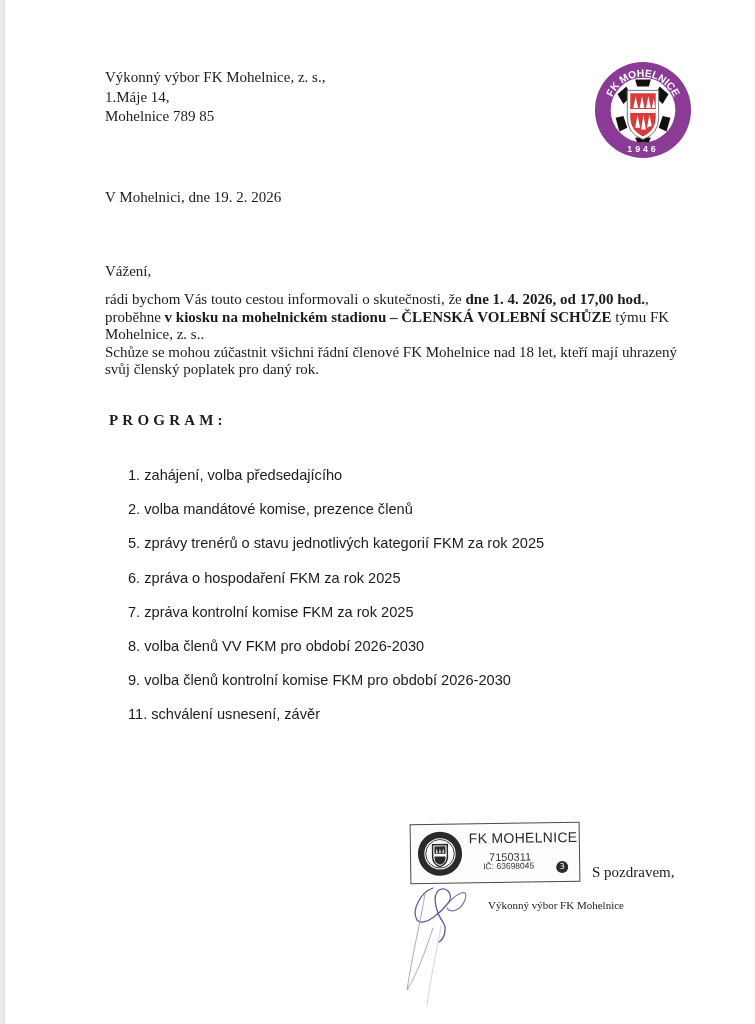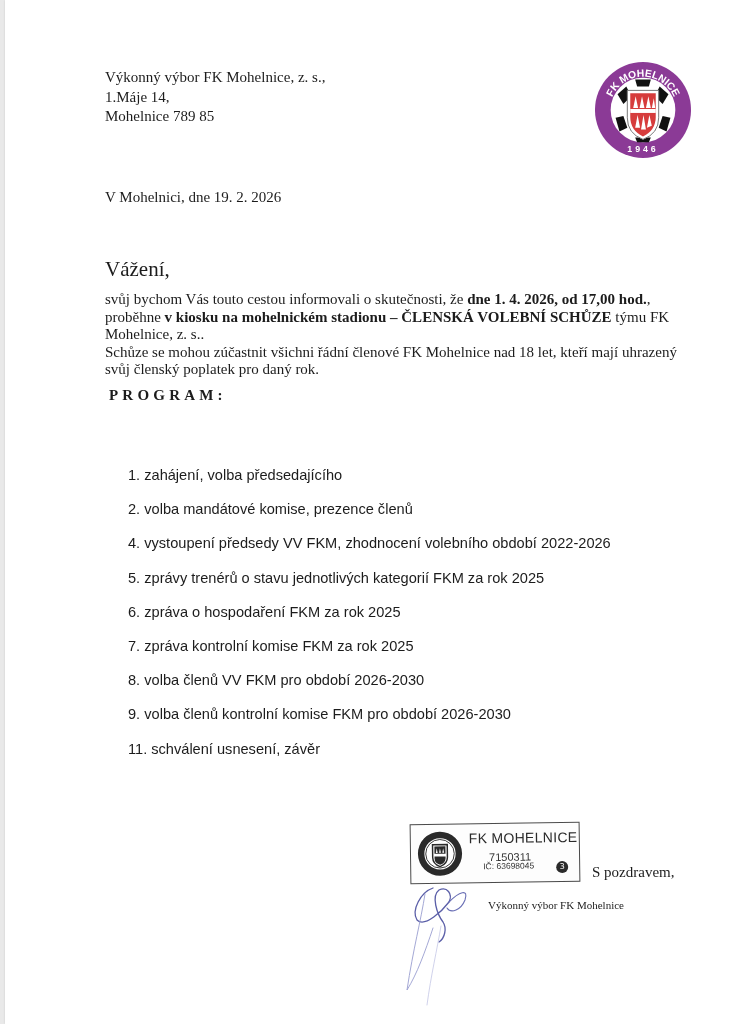--- a/index.html
+++ b/index.html
@@ -16,28 +16,28 @@
   }
   .serif { font-family: "Liberation Serif", "DejaVu Serif", serif; color: #1c1c1c; }
   .sans  { font-family: "Liberation Sans", "DejaVu Sans", sans-serif; color: #1c1c1c; }
 
   .sender { position: absolute; left: 100px; top: 68px; font-size: 15px; line-height: 19.5px; }
   .sender div { white-space: nowrap; }
 
   .logo { position: absolute; left: 589px; top: 61px; width: 98px; height: 98px; }
 
   .place-date { position: absolute; left: 100px; top: 189px; font-size: 15px; text-align: right; }
-  .salutation { position: absolute; left: 100px; top: 257px; font-size: 21px; }
+  .salutation { position: absolute; left: 100px; top: 263px; font-size: 15px; }
 
   .body-text { position: absolute; left: 100px; top: 291px; width: 580px; font-size: 15px; line-height: 17.5px; }
   .body-text p { margin: 0; }
   .body-text b { font-weight: bold; }
 
   .program-heading {
-    position: absolute; left: 104px; top: 387px;
+    position: absolute; left: 104px; top: 412px;
     font-size: 15px; font-weight: bold; letter-spacing: 4.2px; font-family: Liberation Serif, serif;
   }
   .program-list { position: absolute; left: 106px; top: 448px; margin: 17px; padding: 0; list-style: none; }
   .program-list li { font-size: 14.6px; height: 34.2px; line-height: 20px; white-space: nowrap; }
 
   .stamp {
     position: absolute; left: 405px; top: 823px; width: 168px; height: 58px;
     border: 1.5px solid #4a4a4a; transform: rotate(-0.8deg);
     background: #fdfdfd;
   }
@@ -89,30 +89,29 @@
       <textPath href="#logoArcTop" startOffset="50%" text-anchor="middle">FK MOHELNICE</textPath>
     </text>
     <text x="50" y="93" text-anchor="middle" font-family="Liberation Sans, sans-serif" font-size="9" font-weight="bold" fill="#ffffff" letter-spacing="3">1946</text>
   </svg>
 
   <div class="place-date serif">V Mohelnici, dne 19. 2. 2026</div>
 
   <div class="salutation serif">Vážení,</div>
 
   <div class="body-text serif">
-    <p><span>svůj bychom Vás touto cestou informovali o skutečnosti, že </span><b>dne 1. 4. 2026, od 17,00 hod.</b><span>, proběhne </span><b>v kiosku na mohelnickém stadionu – ČLENSKÁ VOLEBNÍ SCHŮZE</b><span> týmu FK Mohelnice, z. s..</span></p>
+    <p><span>rádi bychom Vás touto cestou informovali o skutečnosti, že </span><b>dne 1. 4. 2026, od 17,00 hod.</b><span>, proběhne </span><b>v kiosku na mohelnickém stadionu – ČLENSKÁ VOLEBNÍ SCHŮZE</b><span> týmu FK Mohelnice, z. s..</span></p>
     <p>Schůze se mohou zúčastnit všichni řádní členové FK Mohelnice nad 18 let, kteří mají uhrazený svůj členský poplatek pro daný rok.</p>
   </div>
 
   <div class="program-heading serif">PROGRAM:</div>
 
   <ul class="program-list sans">
     <li>1. zahájení, volba předsedajícího</li>
     <li>2. volba mandátové komise, prezence členů</li>
-    <li>4. vystoupení předsedy VV FKM, zhodnocení volebního období 2022-2026</li>
     <li>5. zprávy trenérů o stavu jednotlivých kategorií FKM za rok 2025</li>
     <li>6. zpráva o hospodaření FKM za rok 2025</li>
     <li>7. zpráva kontrolní komise FKM za rok 2025</li>
     <li>8. volba členů VV FKM pro období 2026-2030</li>
     <li>9. volba členů kontrolní komise FKM pro období 2026-2030</li>
     <li>11. schválení usnesení, závěr</li>
   </ul>
 
   <div class="stamp sans">
     <svg class="stamp-seal" viewBox="0 0 50 50">

